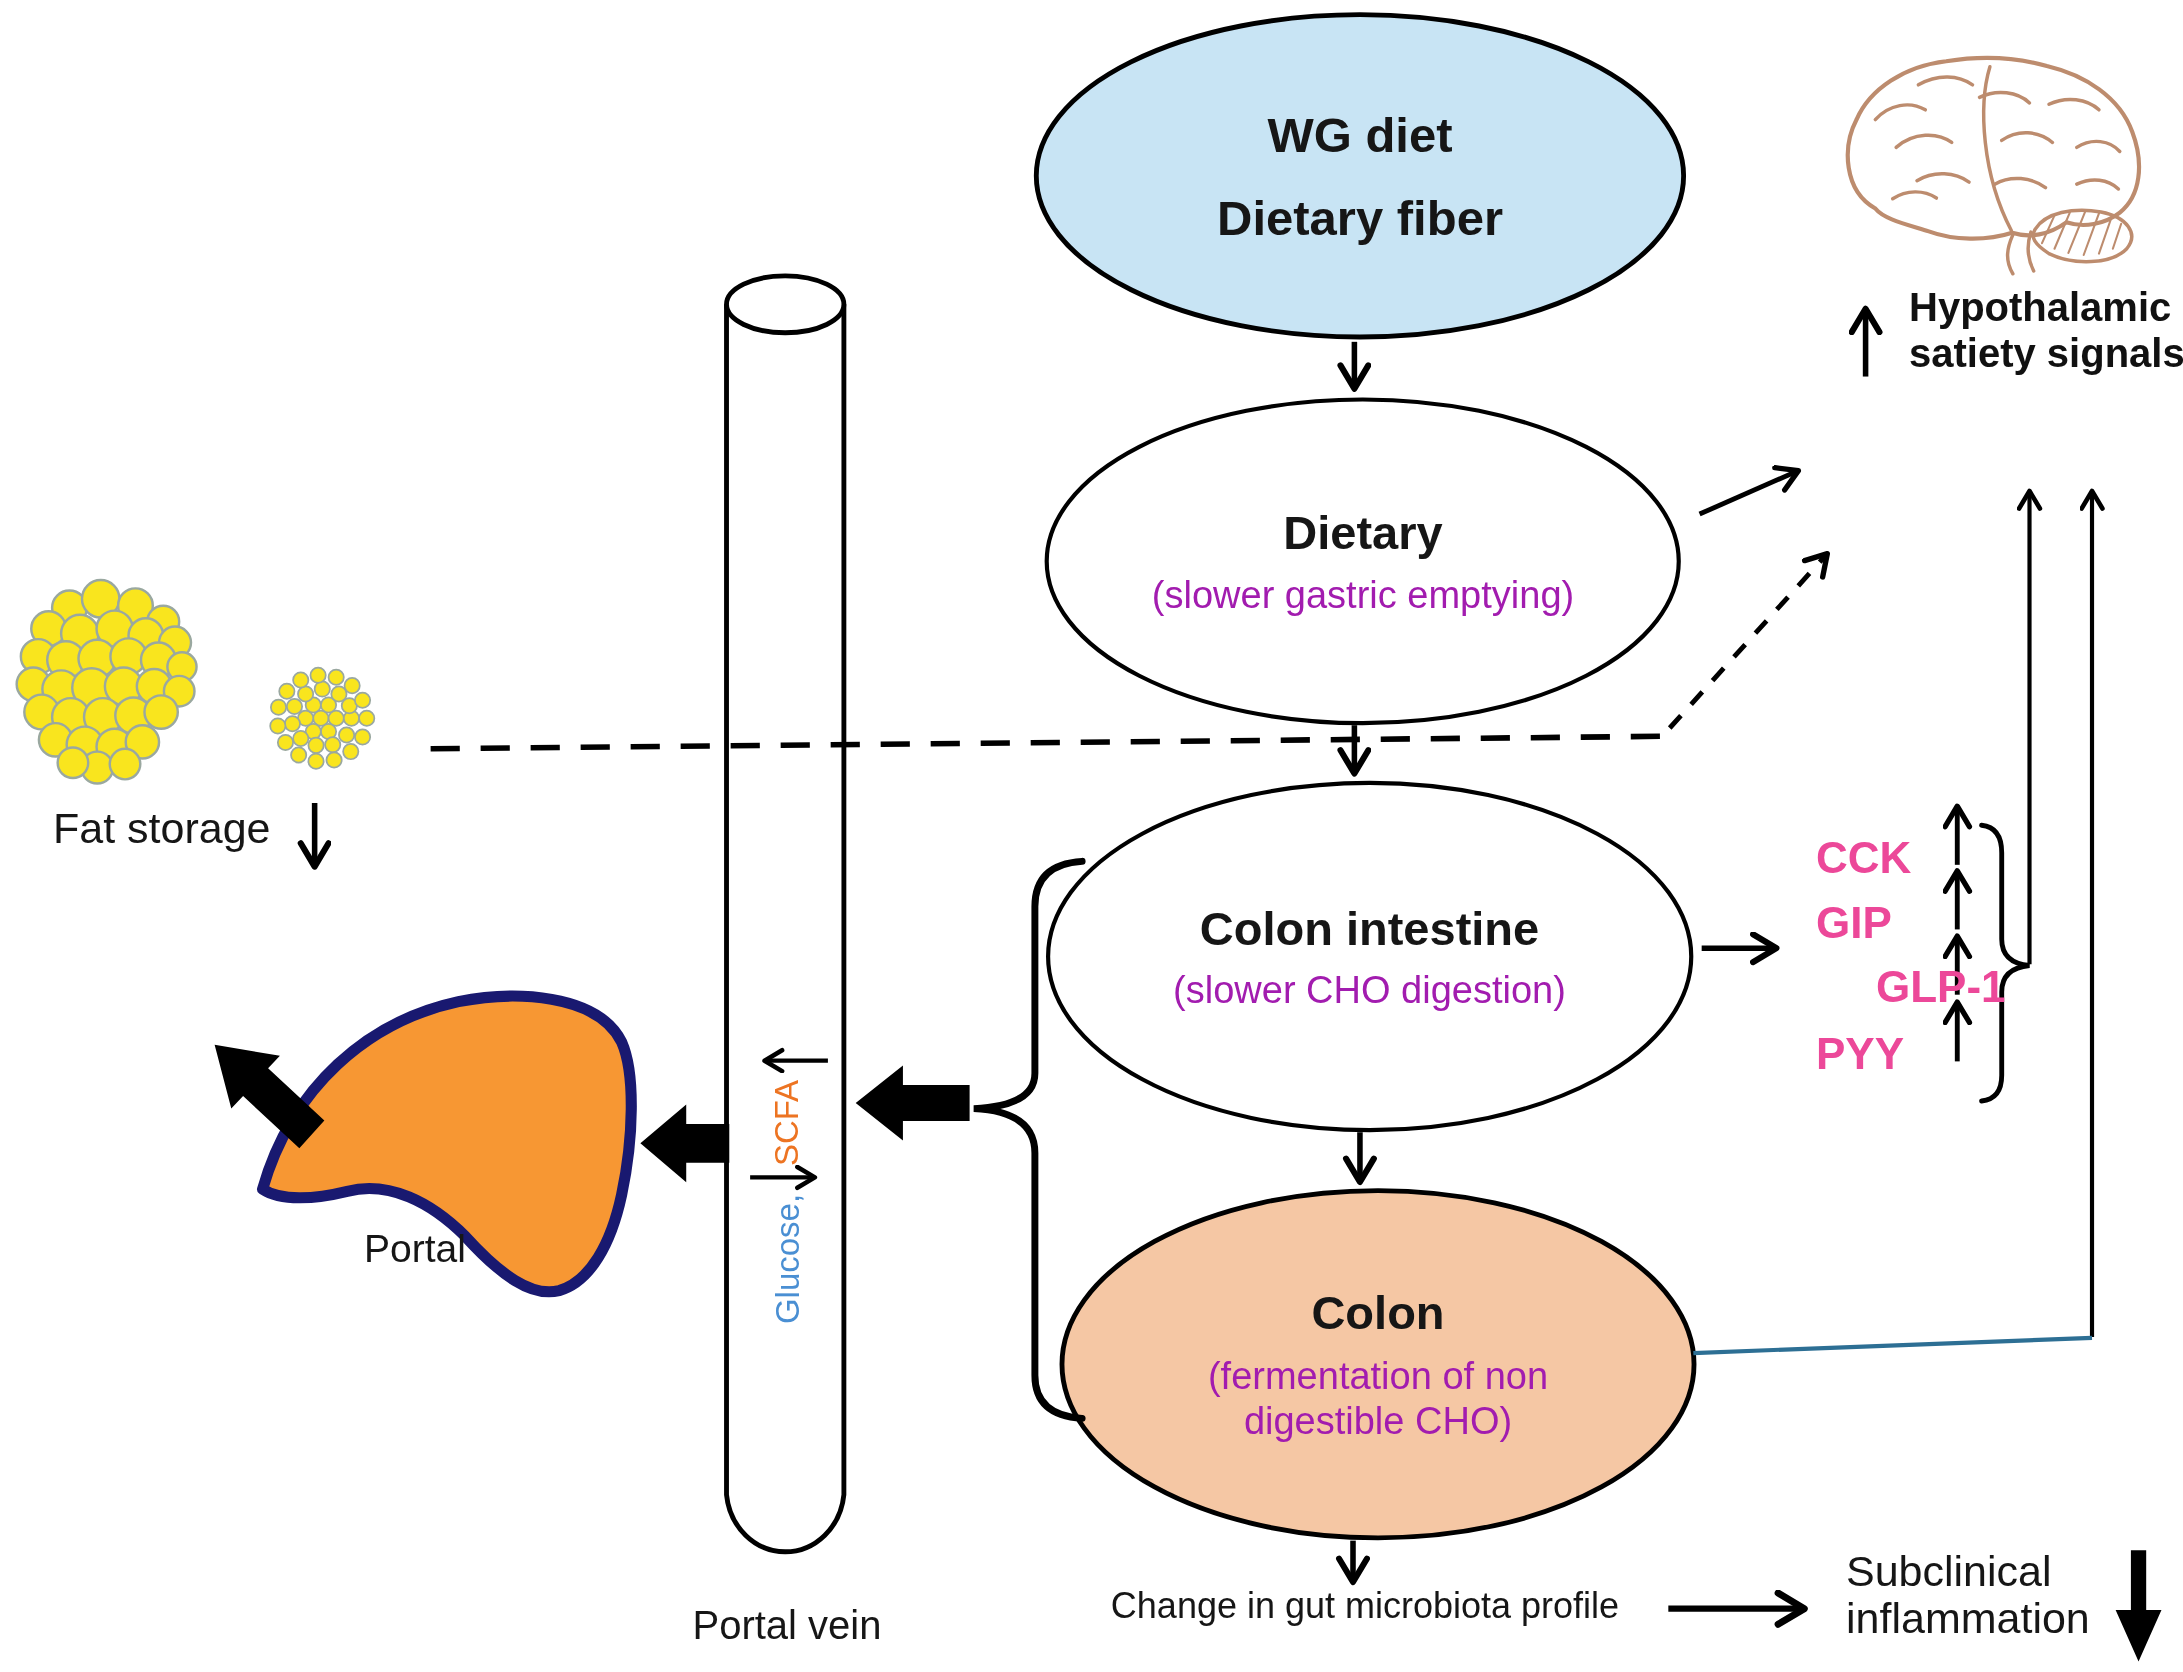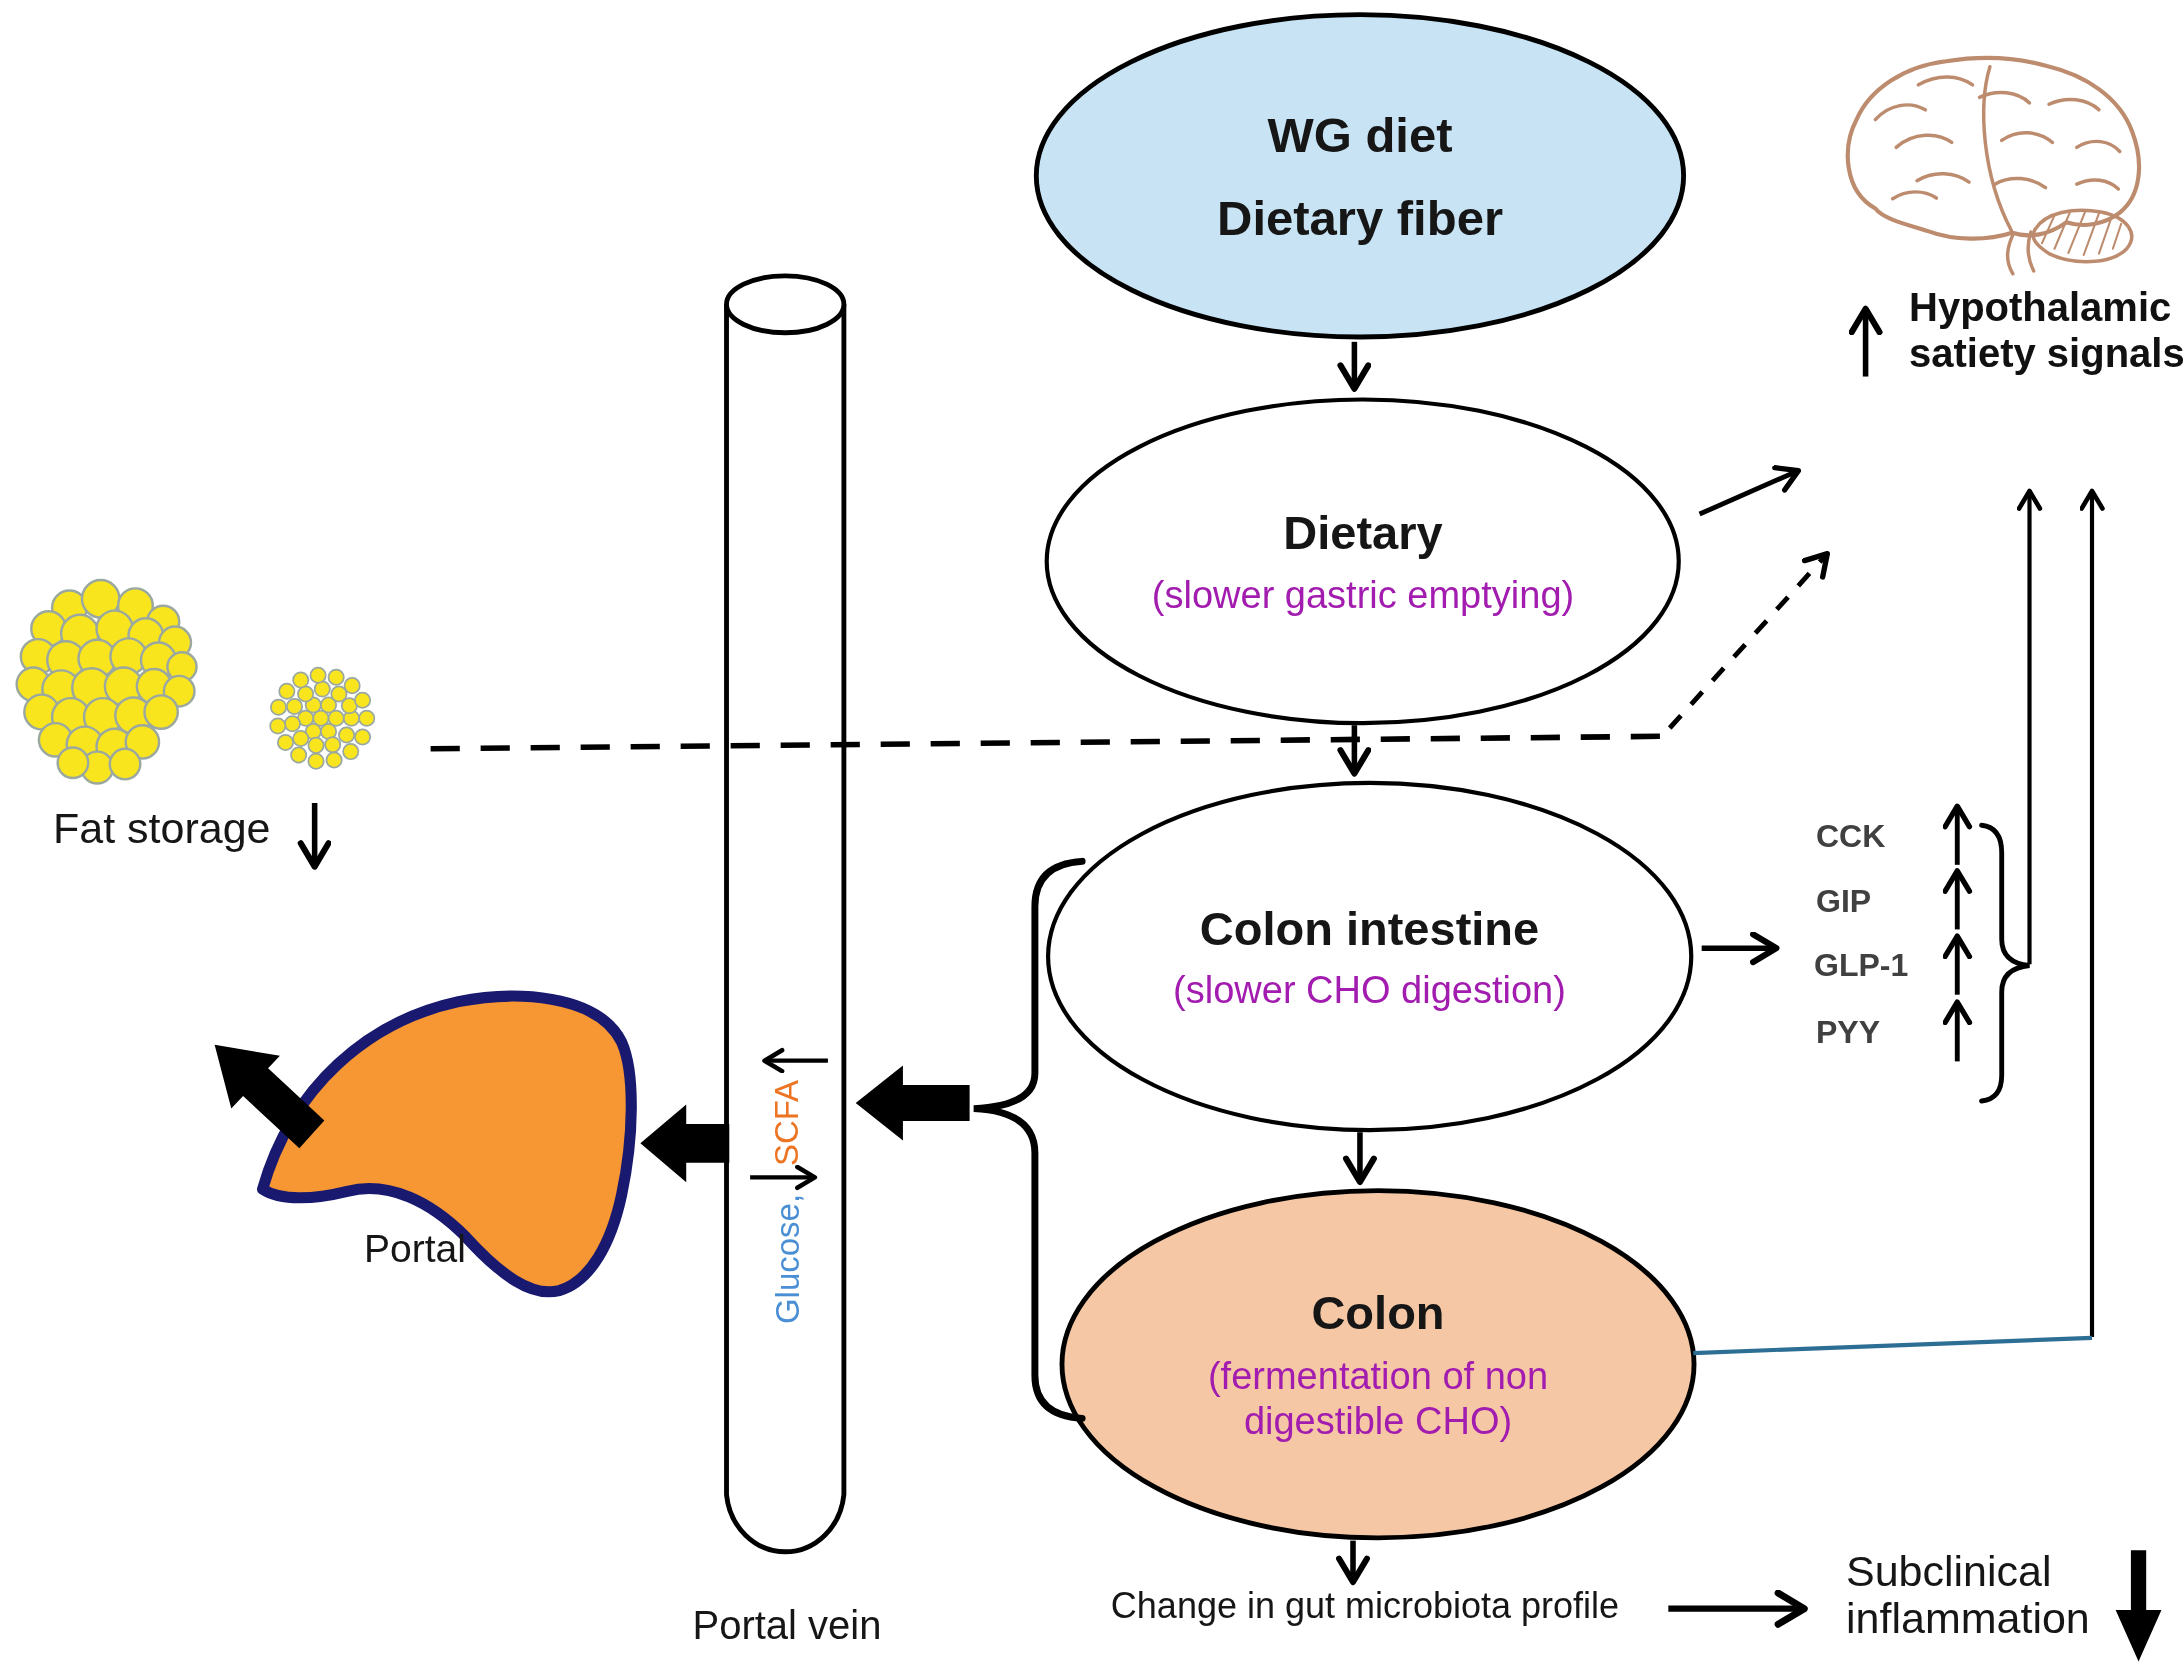--- a/index.html
+++ b/index.html
@@ -6,21 +6,21 @@
   #canvas{position:relative;width:2183px;height:1672px;background:#fff;
           font-family:"Liberation Sans", sans-serif;color:#111;overflow:hidden;}
   #canvas svg{position:absolute;left:0;top:0;}
   .abs{position:absolute;}
   .node-label{display:flex;flex-direction:column;align-items:center;justify-content:center;text-align:center;}
   .node-title{font-weight:700;font-size:47px;line-height:1.25;color:#161616;}
   .node-sub{font-weight:400;font-size:38px;line-height:1.18;color:#a21caf;}
   .plain{font-weight:400;color:#161616;}
   .semib{font-weight:600;color:#111;}
   .rot{transform:translate(-50%,-50%) rotate(-90deg);transform-origin:center center;white-space:nowrap;}
-  .hormone{font-size:32px;font-weight:600;color:#404040;}
+  .hormone{font-size:44px;font-weight:600;color:#ec4899;margin-top:15px;}
 </style>
 </head>
 <body>
 
 <div id="canvas">
 
 <svg width="2183" height="1672" viewBox="0 0 3143 2407">
   <defs>
     <marker id="vhead" markerUnits="strokeWidth" markerWidth="7" markerHeight="7" refX="4.6" refY="3" orient="auto">
       <path d="M0.6,0.5 L4.8,3 L0.6,5.5" fill="none" stroke="#000" stroke-width="1.1" stroke-linecap="round" stroke-linejoin="round"></path>
@@ -192,21 +192,21 @@
   <span class="node-sub">digestible CHO)</span>
 </div>
 
 <div class="abs" style="left:1909px;top:285px;width:292px;">
   <span class="semib" style="display:block;font-size:40px;line-height:1.14;">Hypothalamic</span>
   <span class="semib" style="display:block;font-size:40px;line-height:1.14;">satiety signals</span>
 </div>
 
 <div class="abs hormone" style="left:1816px;top:818px;"><span>CCK</span></div>
 <div class="abs hormone" style="left:1816px;top:883px;"><span>GIP</span></div>
-<div class="abs hormone" style="left:1814px;top:947px;"><span>GLP-1</span></div>
+<div class="abs hormone" style="left:1876px;top:947px;"><span>GLP-1</span></div>
 <div class="abs hormone" style="left:1816px;top:1014px;"><span>PYY</span></div>
 
 <div class="abs plain" style="left:53px;top:804px;font-size:43px;">
   <span>Fat storage</span>
 </div>
 
 
 <div class="abs plain" style="left:364px;top:1227px;font-size:39px;">
   <span>Portal</span>
 </div>

